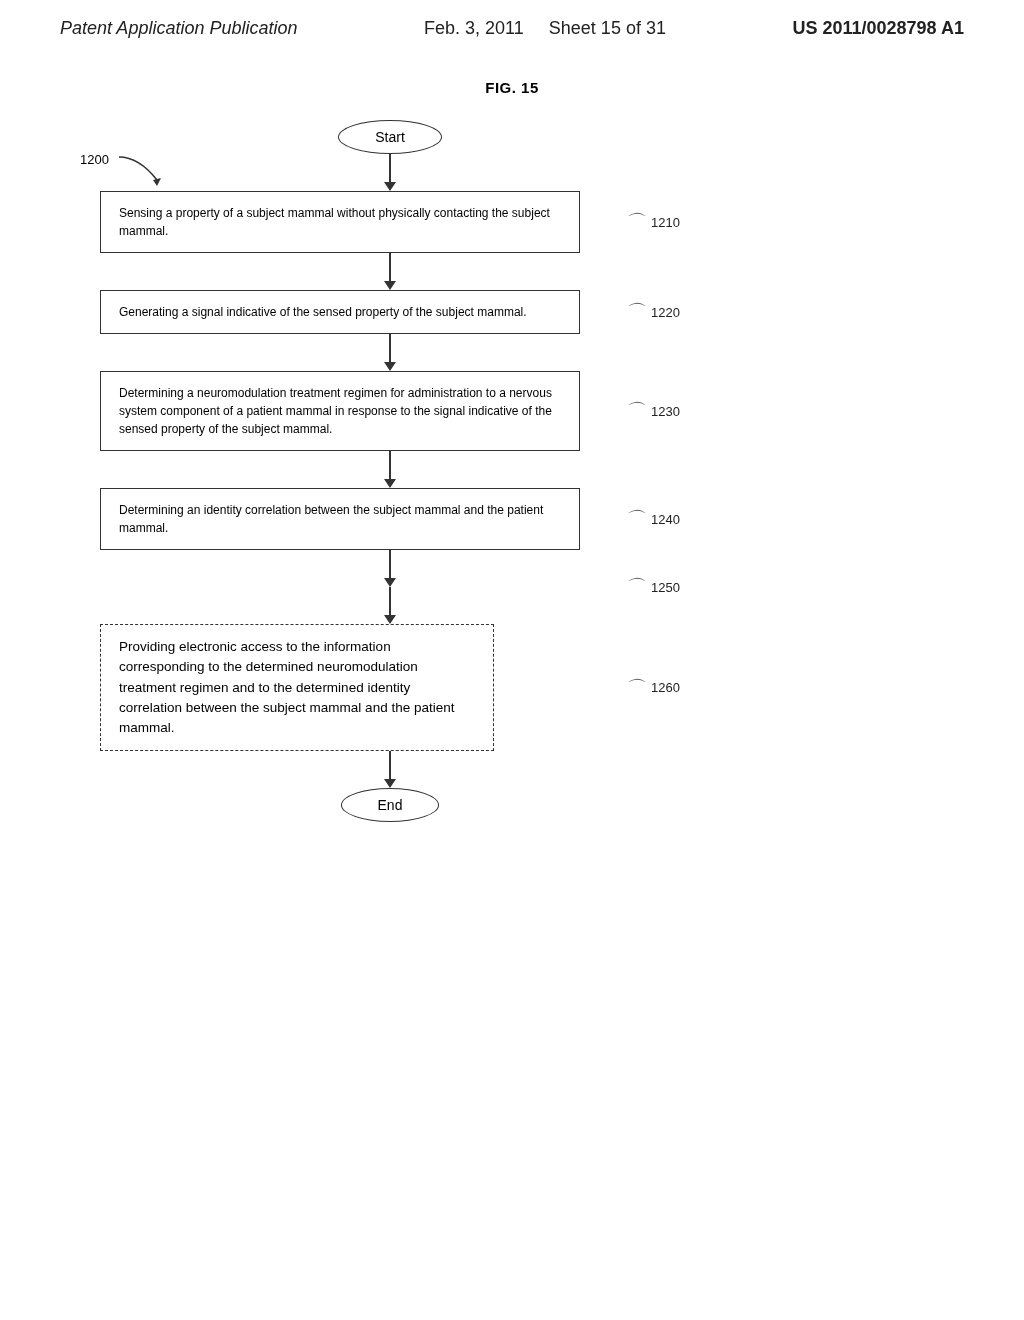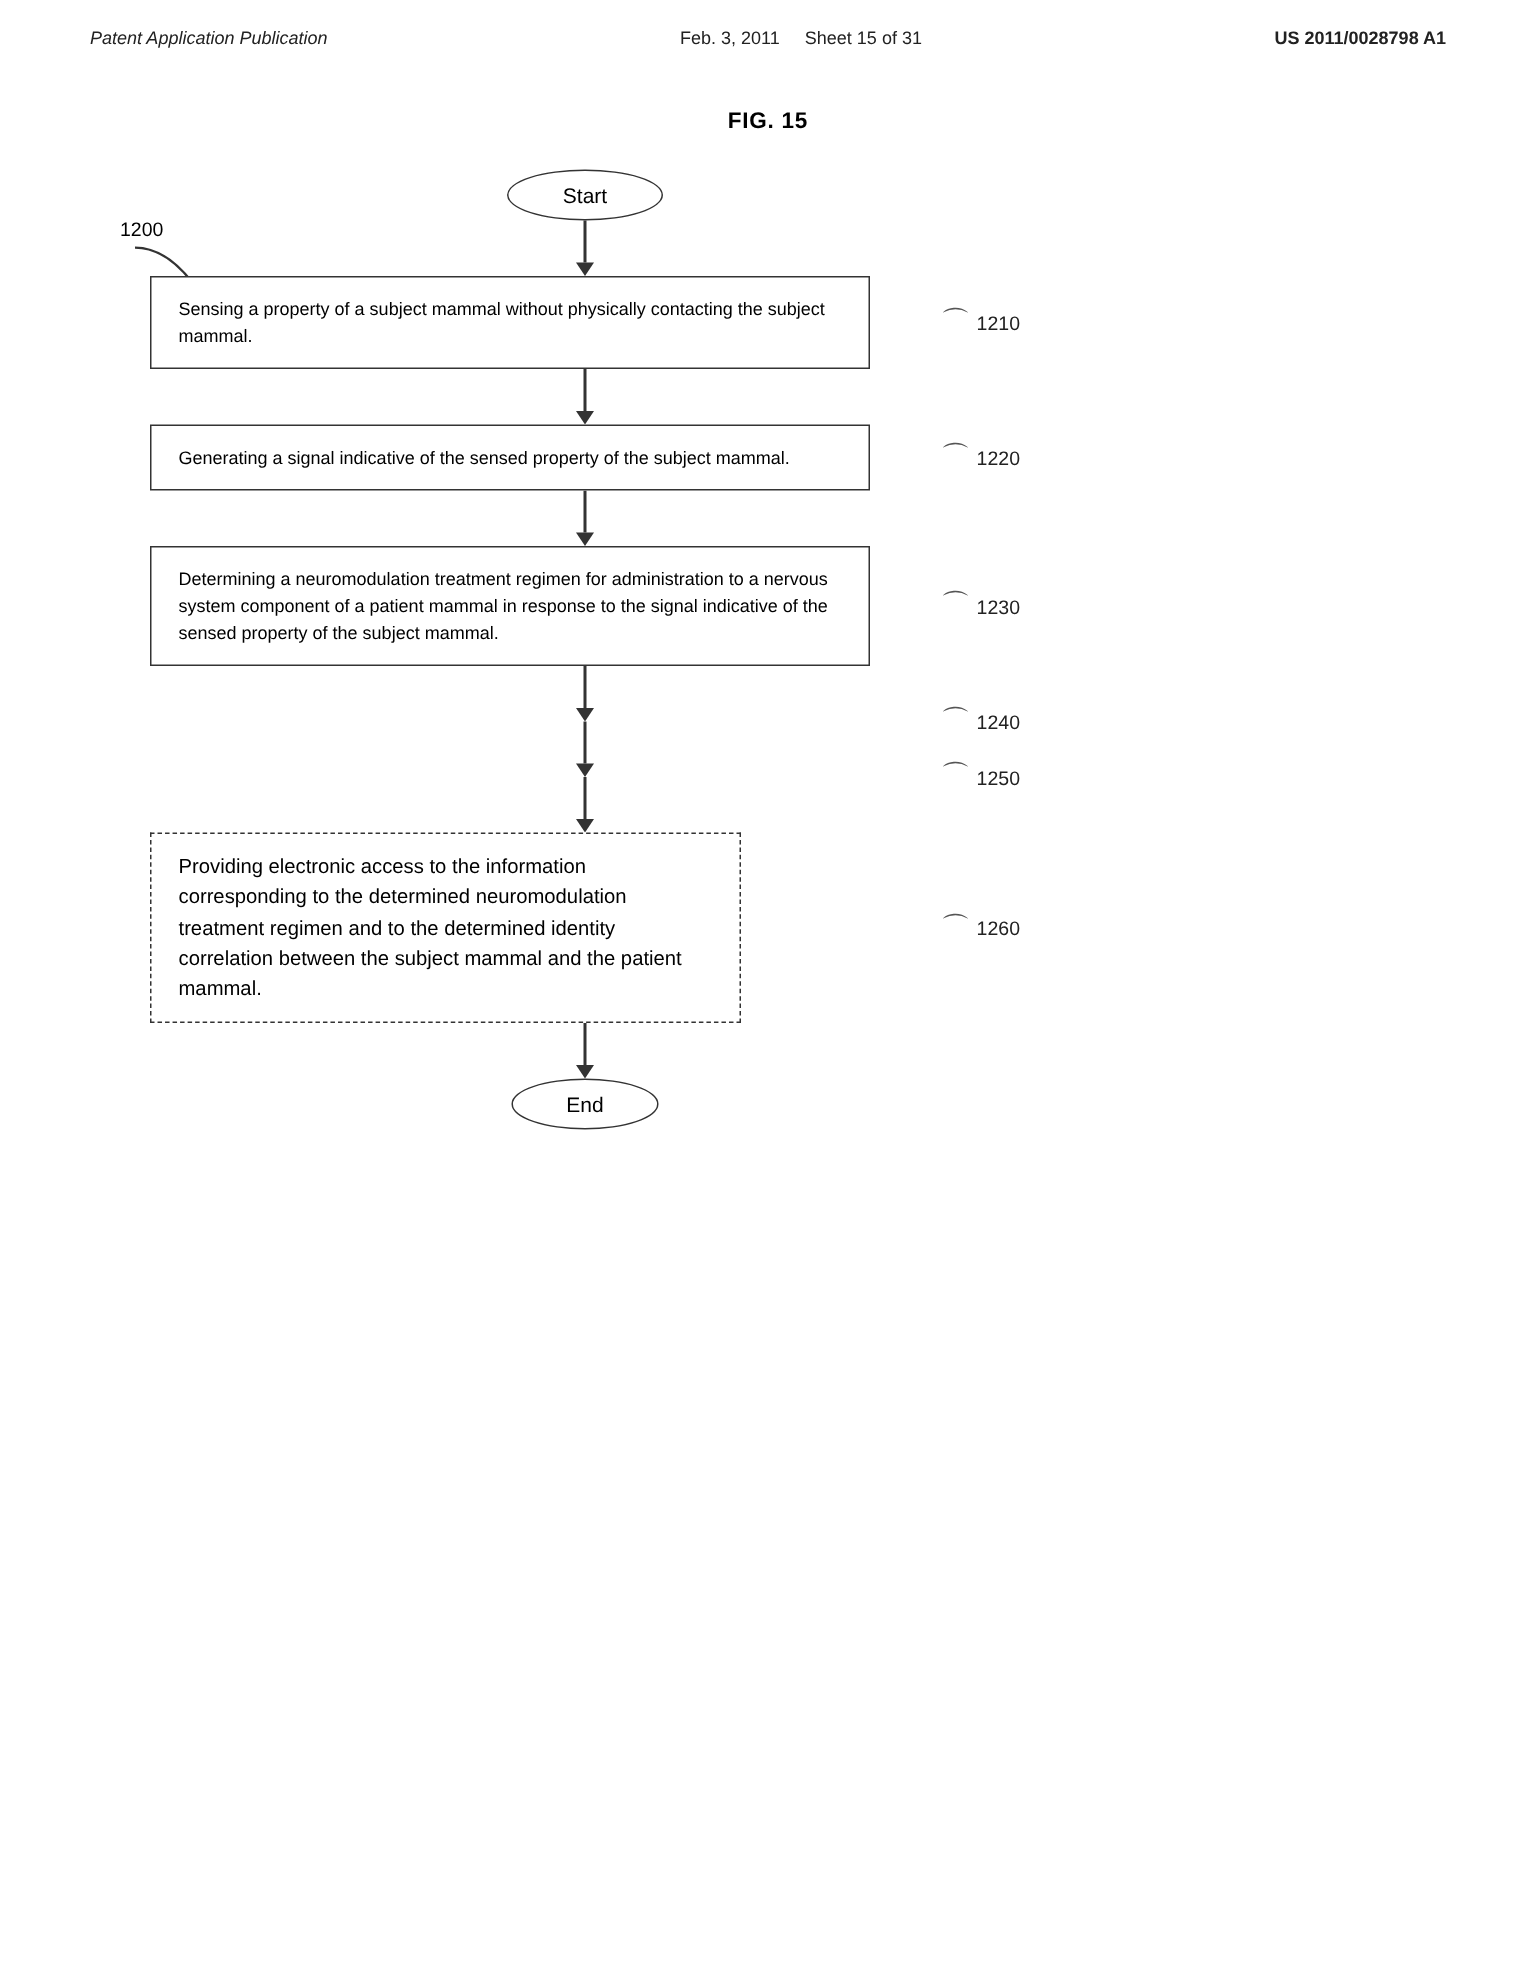--- a/index.html
+++ b/index.html
@@ -9,21 +9,21 @@
       width: 1024px;
       min-height: 1320px;
       position: relative;
     }
 
     .header {
       display: flex;
       justify-content: space-between;
       align-items: flex-end;
       padding: 18px 60px 10px 60px;
-      font-size: 12px;
+      font-size: 18px;
       color: #222;
       border-bottom: none;
     }
 
     .header-left {
       font-style: italic;
       font-weight: normal;
     }
 
     .header-right {
@@ -152,21 +152,21 @@
     <span>Sheet 15 of 31</span>
   </span>
   <span class="header-right">US 2011/0028798 A1</span>
 </div>
 
 <div class="page-content">
   <div class="fig-title">FIG. 15</div>
 
   <div class="diagram-container">
 
-    <div style="position:absolute; left:0; top:32px; display:flex; flex-direction:column; align-items:flex-start;">
+    <div style="position:absolute; left:0; top:32px; display:flex; flex-direction:row; align-items:flex-start;">
       <span style="font-size:13px;">1200</span>
       <svg width="60" height="36">
         <path d="M 10 5 Q 30 5 48 28" stroke="#333" stroke-width="1.5" fill="none"></path>
         <polygon points="44,28 52,26 48,34" fill="#333"></polygon>
       </svg>
     </div>
 
     <div class="flowchart">
 
       <div style="margin-bottom:0;">
@@ -217,20 +217,23 @@
           <span>1230</span>
         </div>
       </div>
 
       <div class="arrow-down">
         <div class="arrow-line"></div>
         <div class="arrow-head"></div>
       </div>
 
       <div class="step-wrapper">
+        <div class="rect-box">
+          <span>Determining an identity correlation between the subject mammal and the patient mammal.</span>
+        </div>
         <div class="step-label">
           <span class="step-label-curve">⌒</span>
           <span>1240</span>
         </div>
       </div>
 
       <div class="arrow-down">
         <div class="arrow-line"></div>
         <div class="arrow-head"></div>
       </div>

